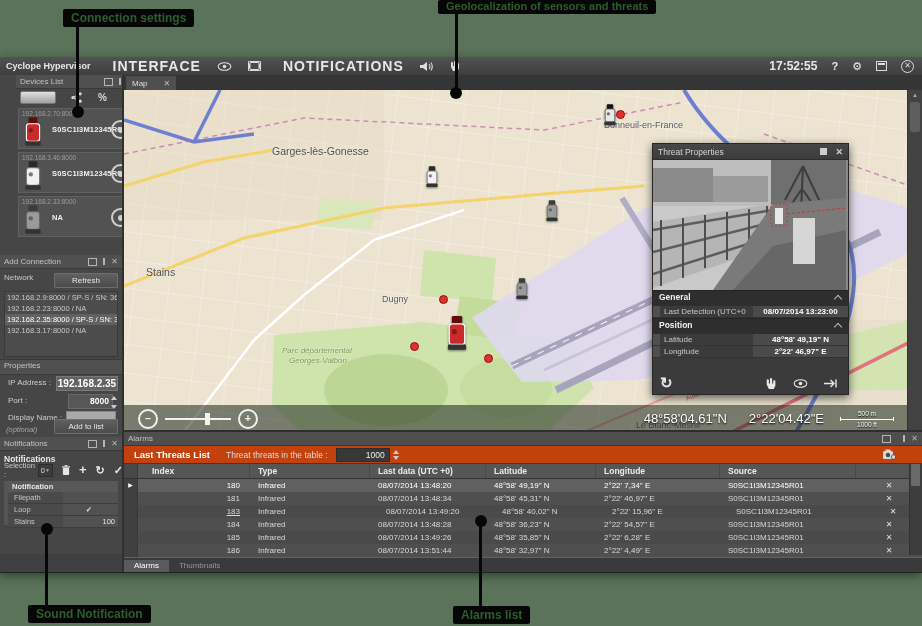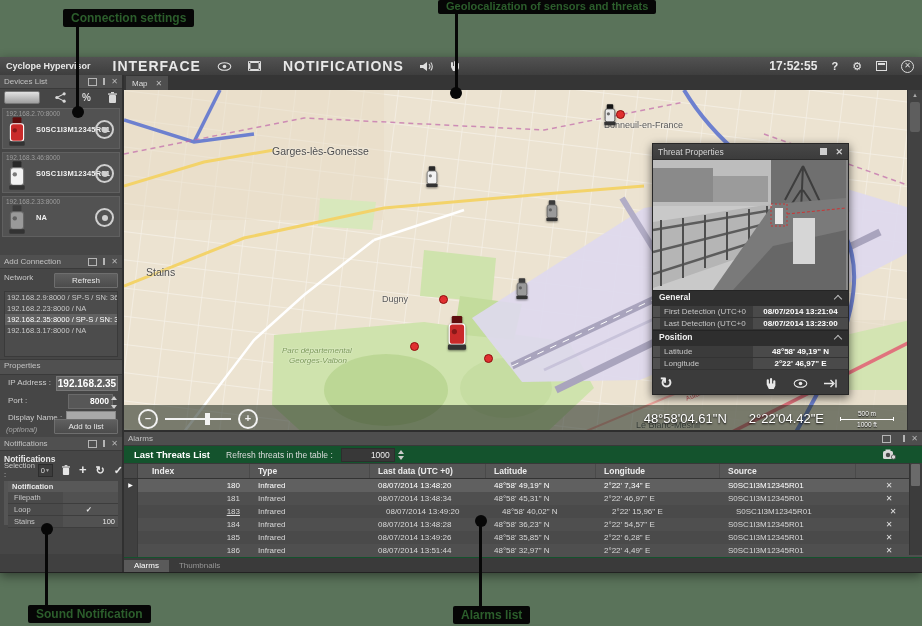--- a/index.html
+++ b/index.html
@@ -93,21 +93,21 @@
   #np-rows{position:absolute;left:8px;right:4px;top:55px;}
   .np-row{display:flex;height:11px;border-bottom:1px solid #3d3d3d;background:#4a4a4a;}
   .np-l{flex:1;font-size:7.5px;color:#c6c6c6;padding:1px 0 0 6px;}
   .np-v{width:52px;background:#515151;font-size:7.5px;color:#e8e8e8;text-align:right;padding:1px 3px 0 0;}
   .np-v.check{text-align:center;font-weight:bold;}
 
   
   #main{position:absolute;left:122px;top:18px;right:0;bottom:0;background:#3a3a3a;border-left:2px solid #303030;}
   #tabbar{position:absolute;left:0;top:0;right:0;height:15px;background:#353535;border-bottom:1px solid #2c2c2c;}
   .tab{position:absolute;left:2px;top:1px;height:13px;background:#4f4f4f;color:#ddd;font-size:8px;
-       padding:1px 6px;display:flex;gap:8px;align-items:center;}
+       padding:1px 6px;display:flex;gap:16px;align-items:center;}
   .tab .x{color:#bbb;font-size:8px;}
   #maparea{position:absolute;left:0;top:15px;right:14px;height:342px;overflow:hidden;background:#ece3d1;}
   #map-scroll{position:absolute;right:0;top:15px;width:14px;height:342px;background:#424242;border-left:1px solid #333;}
   #map-scroll .arr{color:#aaa;font-size:6px;text-align:center;line-height:10px;}
   #map-scroll .thumb{margin:2px 2px;width:10px;height:30px;background:#5e5e5e;border-radius:2px;}
 
   .mlab{position:absolute;color:#5a5a5a;font-size:9px;white-space:nowrap;text-shadow:0 0 2px #fff;}
   .mlab.town-lg{font-size:10.5px;color:#4c4c4c;}
   .mlab.town{font-size:9px;color:#585858;}
   .mlab.park{font-size:8px;font-style:italic;color:#7c9a58;}
@@ -143,21 +143,21 @@
                 border-left:1.5px solid #bbb;border-top:1.5px solid #bbb;transform:rotate(45deg);}
   .tp-row{display:flex;height:11px;border-bottom:1px solid #333;}
   .tp-gut{width:7px;background:#4f4f4f;}
   .tp-lbl{flex:1;font-size:8px;color:#c6c6c6;padding:1px 0 0 4px;white-space:nowrap;overflow:hidden;}
   .tp-val{width:95px;background:#4a4a4a;color:#fff;font-size:8px;font-weight:bold;text-align:center;padding-top:1px;}
   #tp-tools{position:absolute;left:0;right:0;bottom:0;height:22px;display:flex;align-items:center;color:#e8e8e8;}
   .tp-ref{font-size:15px;font-weight:bold;margin-left:7px;line-height:16px;}
   #tp-tools .grp{margin-left:auto;display:flex;align-items:center;gap:16px;margin-right:10px;}
 
   
-  #alarms{position:absolute;left:0;right:0;bottom:0;height:140px;background:#14532d;border-top:2px solid #2e2e2e;}
+  #alarms{position:absolute;left:0;right:0;bottom:0;height:140px;background:#c2410c;border-top:2px solid #2e2e2e;}
   #al-h{height:13px;background:#4e4e4e;display:flex;align-items:center;font-size:8px;color:#c2c2c2;
         padding:0 4px;border-bottom:1px solid #393939;}
   #al-controls{height:17px;display:flex;align-items:center;border-bottom:1px solid #383838;}
   .al-title{font-size:9.5px;font-weight:bold;color:#fff;margin-left:10px;}
   .al-maxlbl{font-size:8.5px;color:#dcdcdc;margin-left:16px;}
   .al-maxbox{width:48px;height:12px;background:#383838;border:1px solid #2d2d2d;color:#eee;font-size:8.5px;
              text-align:right;line-height:12px;padding-right:4px;margin-left:8px;}
   .al-spin{display:flex;flex-direction:column;gap:2px;margin-left:3px;}
   .al-spin i{display:block;width:0;height:0;border-left:3px solid transparent;border-right:3px solid transparent;}
   .al-spin .up{border-bottom:4px solid #ccc;}
@@ -223,21 +223,21 @@
       </span>
       <span class="tb-right">
         <span class="tb-time">17:52:55</span>
         <span class="tb-help">?</span>
         <span class="tb-gear">⚙</span>
         <span class="ic-restore"></span>
         <span class="ic-closecircle">✕</span>
       </span>
     </div>
 
-    <div class="panel" id="devices-panel" style="top:18px;height:180px;">
+    <div class="panel" id="devices-panel" style="top:18px;height:180px;padding-left:16px;">
       <div class="p-h">
         <span>Devices List</span>
         <span class="sp"></span>
         <span class="ph-box"></span>
         <span class="ph-pin"></span>
         <span class="ph-x">✕</span>
       </div>
       <div id="devtoolbar">
         <span class="dt-btn"></span>
         <span class="dt-ic">
@@ -509,25 +509,20 @@
               <path d="M134,54 L193,48" stroke="#cc3333" stroke-width="1" stroke-dasharray="3,2" fill="none"></path>
             </svg>
           </div>
           <div class="tp-sec">
             <span>General</span>
             <span class="chev"></span>
           </div>
           <div id="tp-general">
               <div class="tp-row">
                 <div class="tp-gut"></div>
-                <div class="tp-lbl">First Detection (UTC+0</div>
-                <div class="tp-val">08/07/2014 13:21:04</div>
-              </div>
-              <div class="tp-row">
-                <div class="tp-gut"></div>
                 <div class="tp-lbl">Last Detection (UTC+0</div>
                 <div class="tp-val">08/07/2014 13:23:00</div>
               </div>
             </div>
           <div class="tp-sec">
             <span>Position</span>
             <span class="chev"></span>
           </div>
           <div id="tp-position">
               <div class="tp-row">
@@ -592,21 +587,21 @@
       <div id="alarms">
         <div id="al-h">
           <span>Alarms</span>
           <span class="sp" style="flex:1;"></span>
           <span class="ph-box"></span>
           <span class="ph-pin" style="margin:0 6px;"></span>
           <span class="ph-x">✕</span>
         </div>
         <div id="al-controls">
           <span class="al-title">Last Threats List</span>
-          <span class="al-maxlbl">Refresh threats in the table :</span>
+          <span class="al-maxlbl">Threat threats in the table :</span>
           <span class="al-maxbox">1000</span>
           <span class="al-spin">
               <i class="up"></i>
               <i class="dn"></i>
             </span>
           <span id="al-gear">
             <svg width="13" height="11" viewBox="0 0 13 11">
                 <rect x="0" y="2" width="10" height="8" rx="1.5" fill="#d8d8d8"></rect>
                 <rect x="2.5" y="0.5" width="5" height="2" fill="#d8d8d8"></rect>
                 <circle cx="5" cy="6" r="2.2" fill="#4a4a4a"></circle>

